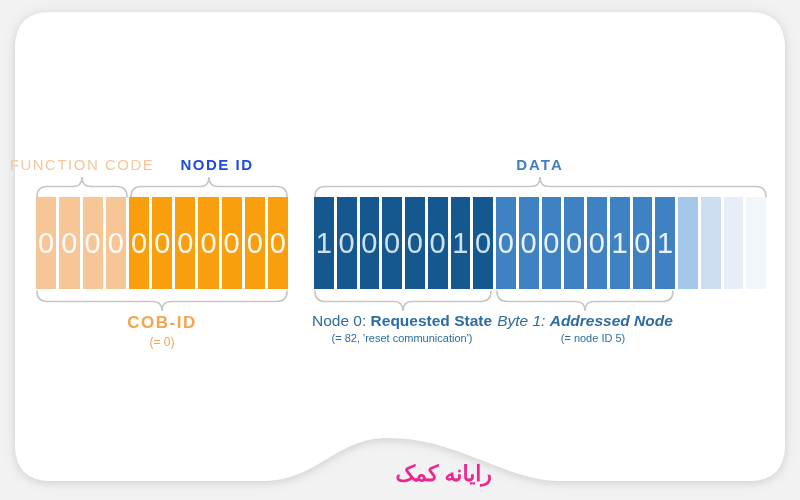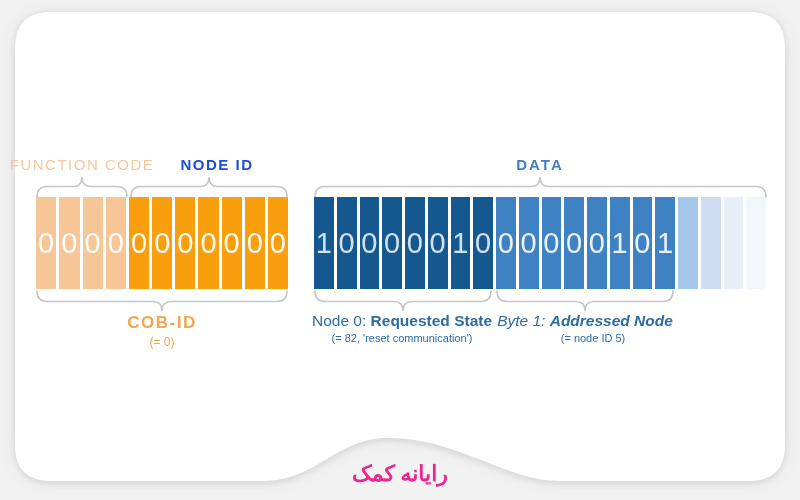--- a/index.html
+++ b/index.html
@@ -40,22 +40,22 @@
   .cob-sub{font-size:12px;margin-top:2px;}
 
   .byte-label{top:312px;width:220px;font-size:15.5px;color:#2d6ca3;}
   .byte0-label{left:292px;}
   .byte1-label{left:475px;font-style:italic;}
   .byte-label .bold{font-weight:700;}
   .byte-caption{top:332px;width:220px;font-size:11px;color:#2d6ca3;}
   .byte0-caption{left:292px;}
   .byte1-caption{left:475px;margin-left:8px;}
 
-  .logo{position:absolute;left:300px;top:461px;width:200px;text-align:center;
-    font-family:Liberation Serif, serif;font-size:22px;font-weight:700;
+  .logo{position:absolute;left:292px;top:461px;width:200px;text-align:right;
+    font-family:Liberation Sans, sans-serif;font-size:22px;font-weight:700;
     color:#ed268f;direction:rtl;}
 </style>
 </head>
 <body>
 
 <div class="stage">
 
   <svg class="card-svg" width="800" height="500" viewBox="0 0 800 500">
     <path class="card-shape" d="M 51,12 L 749,12 Q 785,12 785,48 L 785,445 Q 785,481 749,481 L 560,481
          C 505,481 458,438 388,438 C 335,438 318,481 262,481

